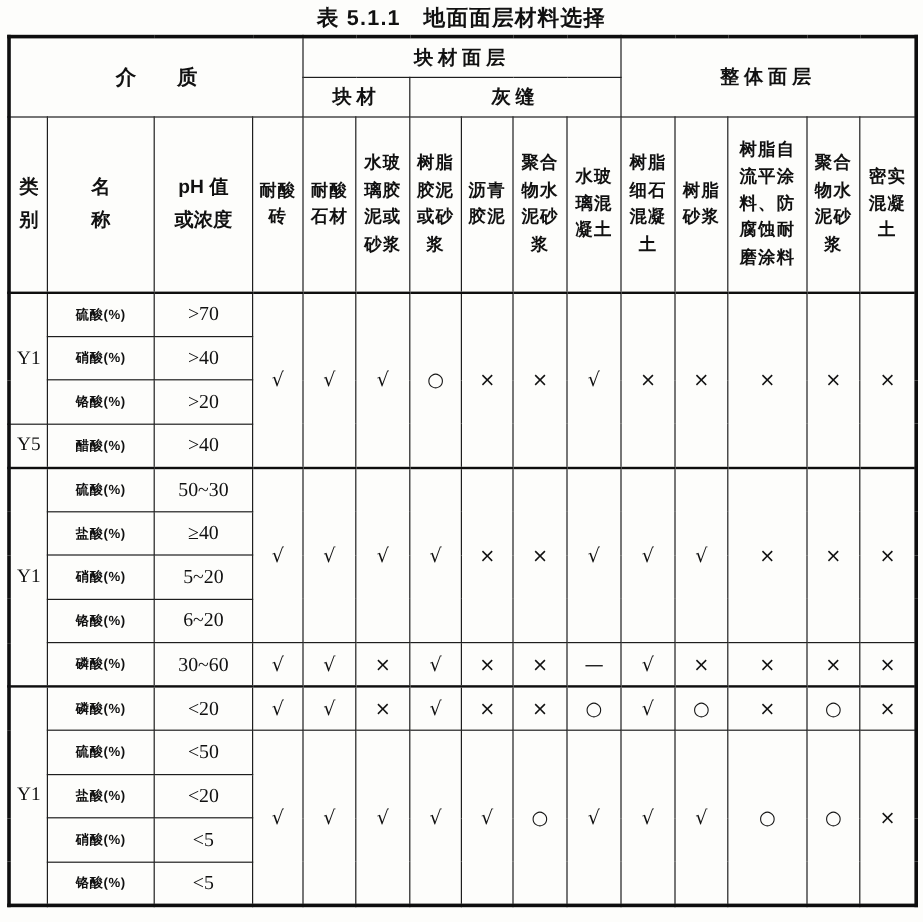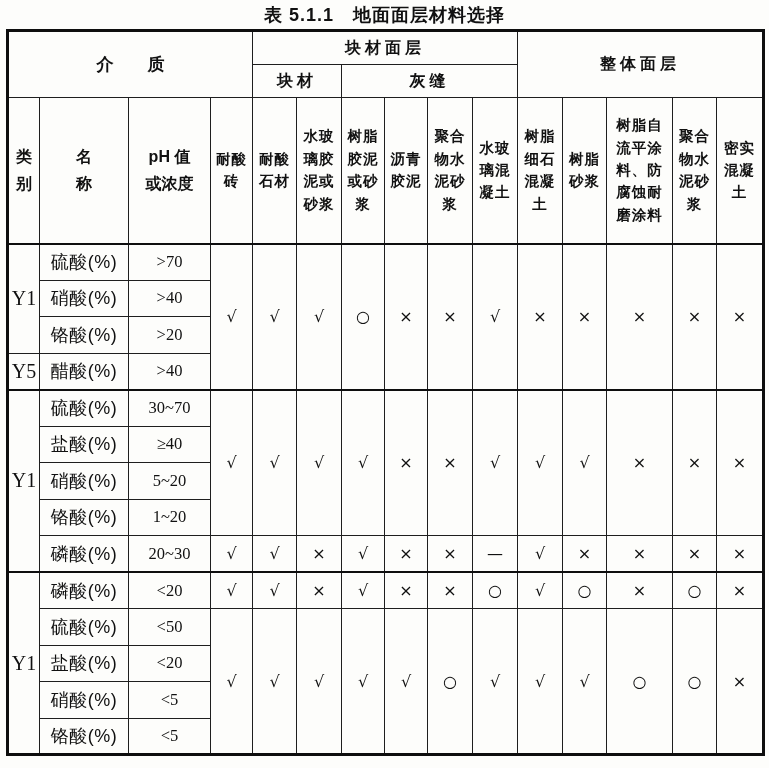--- a/index.html
+++ b/index.html
@@ -63,26 +63,26 @@
     line-height: 1.7;
   }
   .mat {
     font-size: 14.5px;
     font-weight: 700;
     white-space: pre-line;
     line-height: 1.55;
     letter-spacing: 1px;
   }
   .cat {
-    font-size: 20px;
+    font-size: 16px;
     font-family: "Liberation Serif", "DejaVu Serif", serif;
   }
   .name {
-    font-size: 18px;
-    font-weight: 400;
+    font-size: 11px;
+    font-weight: 700;
     letter-spacing: 0.5px;
   }
   .val {
     font-size: 16.5px;
     font-family: "Liberation Serif", "DejaVu Serif", serif;
     margin-left: 43px;
   }
   .sym {
     font-size: 16px;
     font-family: "DejaVu Sans", sans-serif;
@@ -201,21 +201,21 @@
     </tr>
     <tr class="r-d">
       <td class="cat">Y5</td>
       <td class="name">醋酸(%)</td>
       <td class="val">&gt;40</td>
     </tr>
 
     <tr class="r-d block-sep">
       <td rowspan="5" class="cat">Y1</td>
       <td class="name">硫酸(%)</td>
-      <td class="val">30~70</td>
+      <td class="val">50~30</td>
       <td rowspan="4" class="sym">√</td>
       <td rowspan="4" class="sym">√</td>
       <td rowspan="4" class="sym">√</td>
       <td rowspan="4" class="sym">√</td>
       <td rowspan="4" class="sym">×</td>
       <td rowspan="4" class="sym">×</td>
       <td rowspan="4" class="sym">√</td>
       <td rowspan="4" class="sym">√</td>
       <td rowspan="4" class="sym">√</td>
       <td rowspan="4" class="sym">×</td>
@@ -225,25 +225,25 @@
     <tr class="r-d">
       <td class="name">盐酸(%)</td>
       <td class="val">≥40</td>
     </tr>
     <tr class="r-d">
       <td class="name">硝酸(%)</td>
       <td class="val">5~20</td>
     </tr>
     <tr class="r-d">
       <td class="name">铬酸(%)</td>
-      <td class="val">1~20</td>
+      <td class="val">6~20</td>
     </tr>
     <tr class="r-d">
       <td class="name">磷酸(%)</td>
-      <td class="val">20~30</td>
+      <td class="val">30~60</td>
       <td class="sym">√</td>
       <td class="sym">√</td>
       <td class="sym">×</td>
       <td class="sym">√</td>
       <td class="sym">×</td>
       <td class="sym">×</td>
       <td class="sym">—</td>
       <td class="sym">√</td>
       <td class="sym">×</td>
       <td class="sym">×</td>

